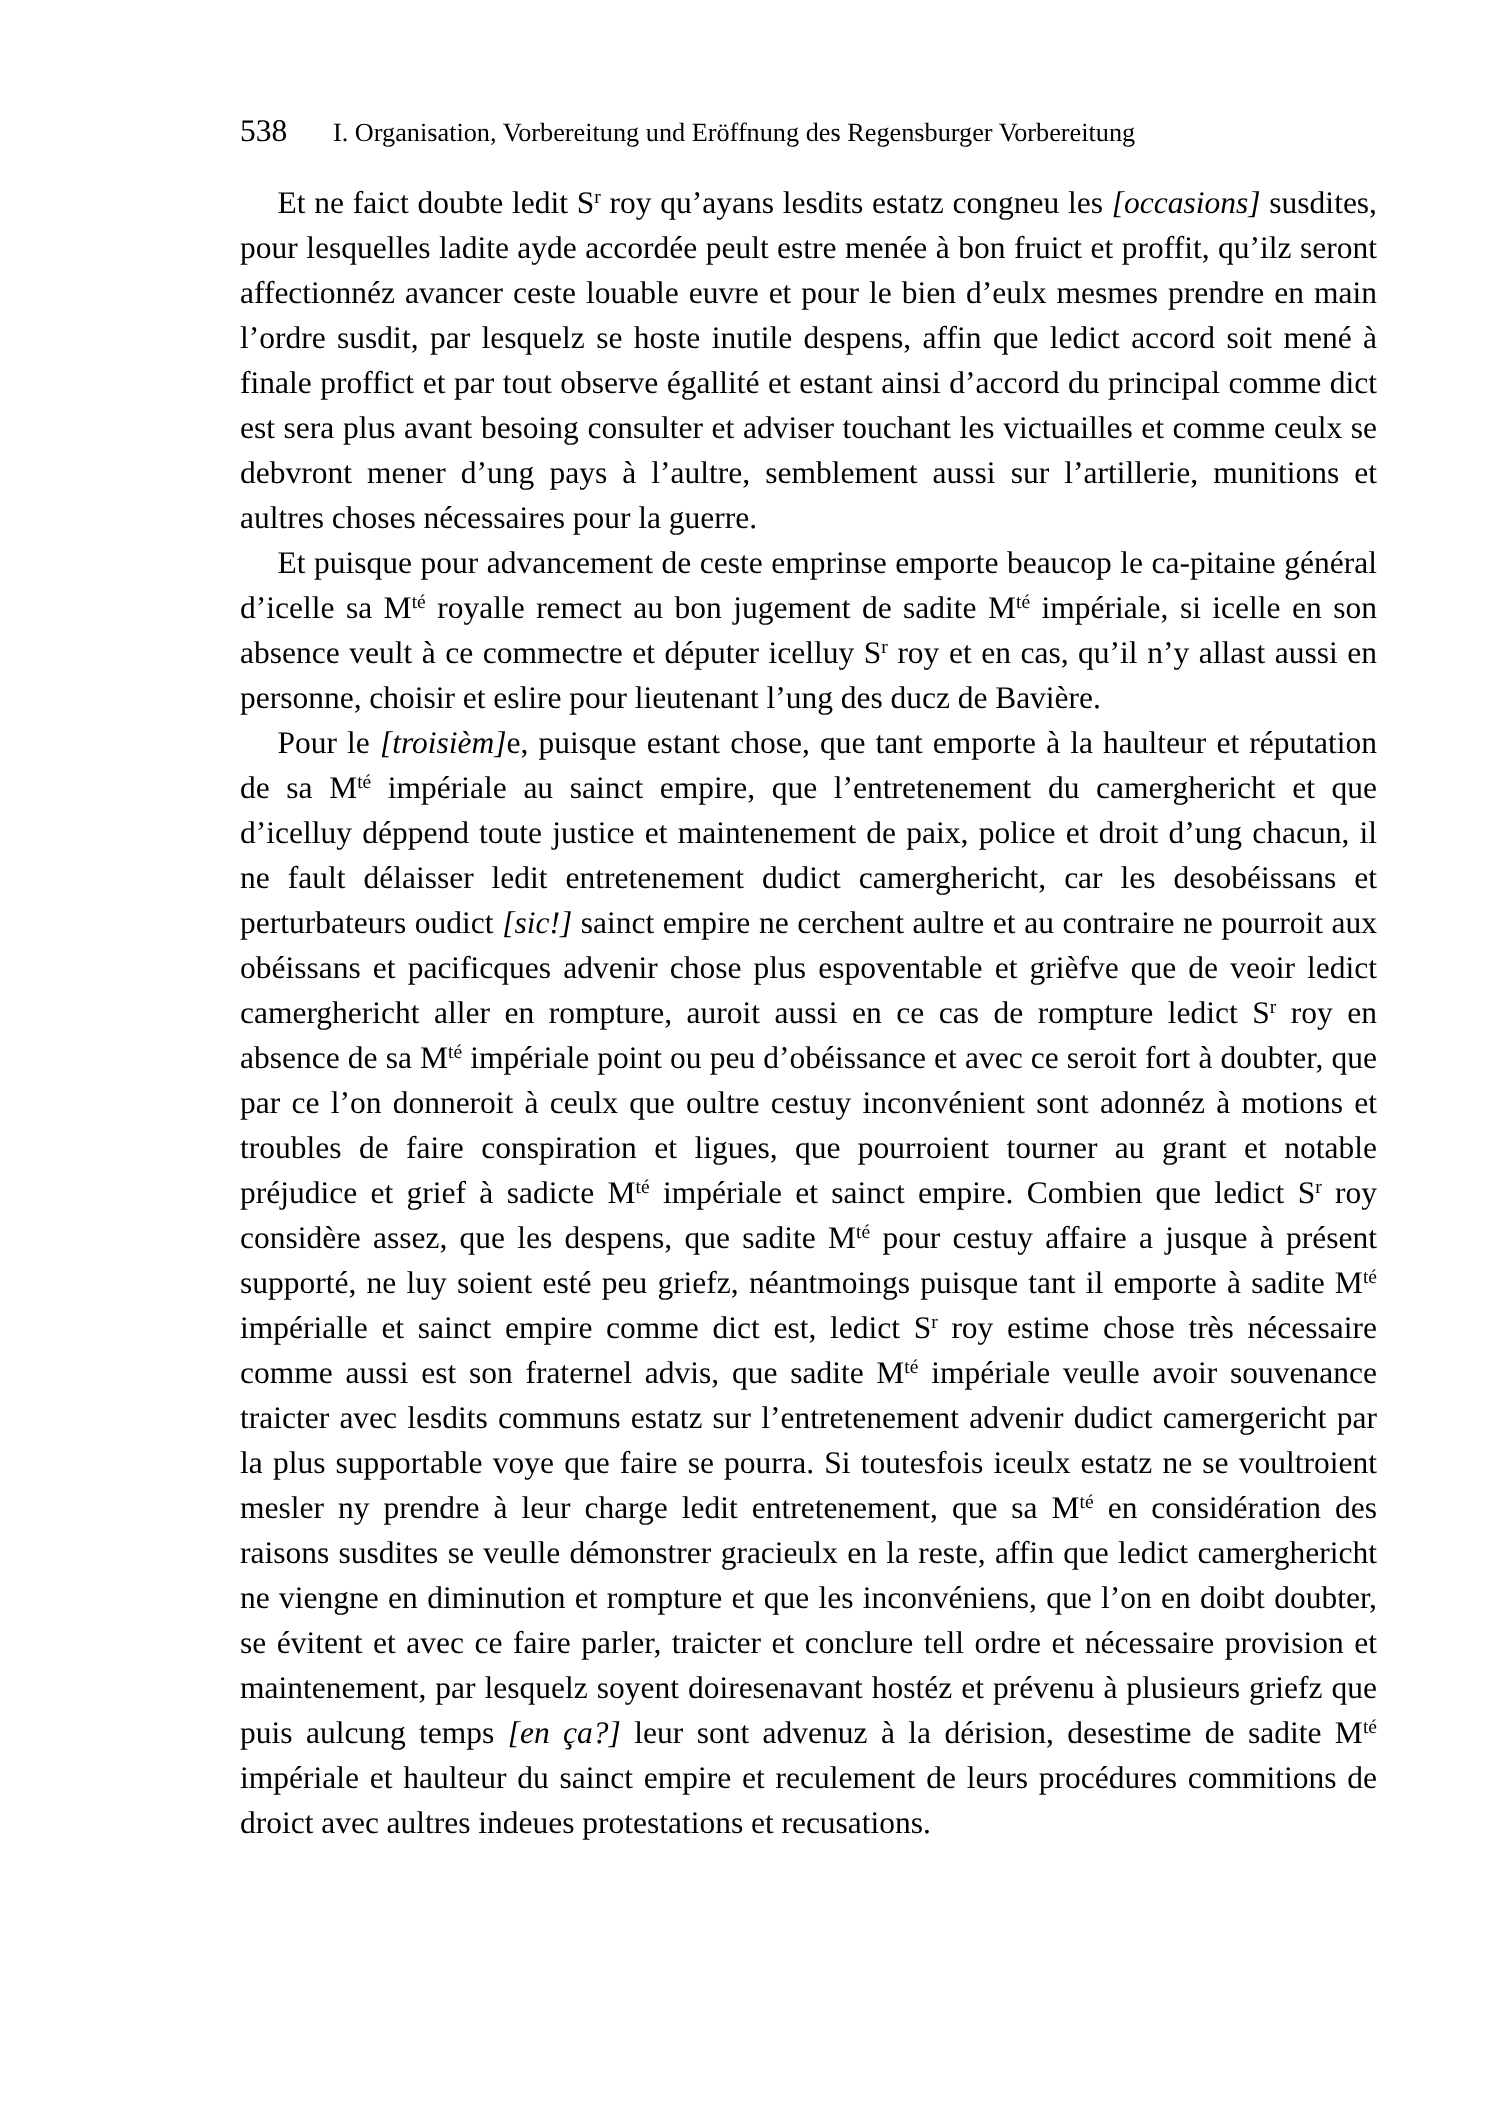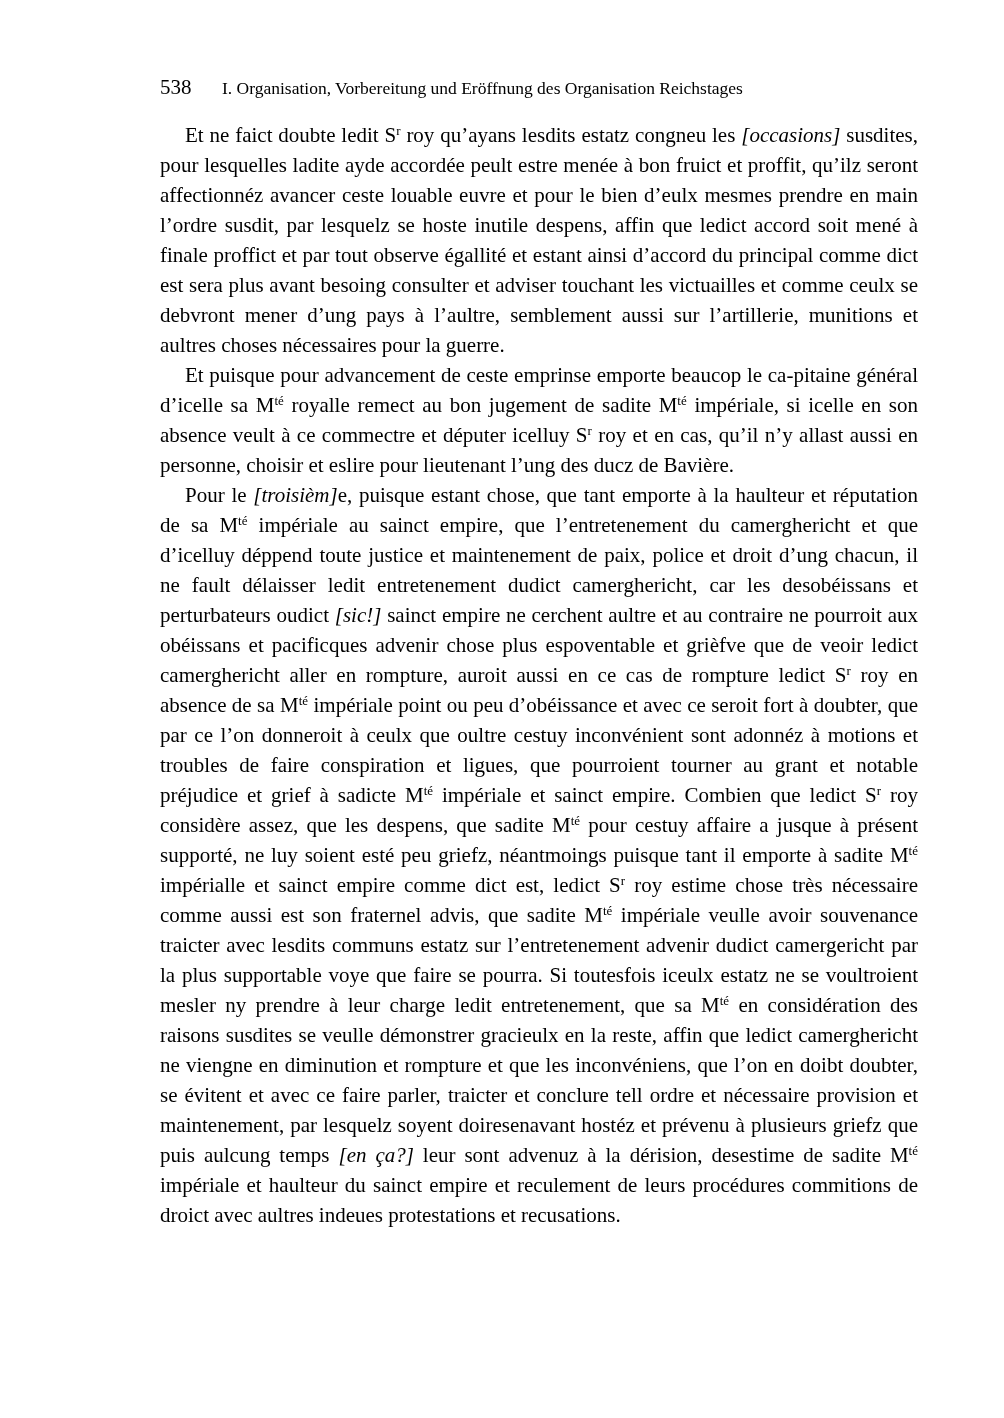--- a/index.html
+++ b/index.html
@@ -77,21 +77,21 @@
 
   i, .ital {
   }
 </style>
 </head>
 <body style="background: rgb(255, 255, 255); color: rgb(0, 0, 0);">
 
 <div class="page">
 
   <div class="running-head">
-    <span class="folio">538</span><span class="head-title">I. Organisation, Vorbereitung und Eröffnung des Organisation Reichstages</span>
+    <span class="folio">538</span><span class="head-title">I. Organisation, Vorbereitung und Eröffnung des Regensburger Vorbereitung</span>
   </div>
 
   <div class="textblock">
 
     <p class="para">Et ne faict doubte ledit S<sup>r</sup> roy qu’ayans lesdits estatz congneu les <i>[occasions]</i> susdites, pour lesquelles ladite ayde accordée peult estre menée à bon fruict et proffit, qu’ilz seront affectionnéz avancer ceste louable euvre et pour le bien d’eulx mesmes prendre en main l’ordre susdit, par lesquelz se hoste inutile despens, affin que ledict accord soit mené à finale proffict et par tout observe égallité et estant ainsi d’accord du principal comme dict est sera plus avant besoing consulter et adviser touchant les victuailles et comme ceulx se debvront mener d’ung pays à l’aultre, semblement aussi sur l’artillerie, munitions et aultres choses nécessaires pour la guerre.</p>
 
     <p class="para">Et puisque pour advancement de ceste emprinse emporte beaucop le ca-pitaine général d’icelle sa M<sup>té</sup> royalle remect au bon jugement de sadite M<sup>té</sup> impériale, si icelle en son absence veult à ce commectre et députer icelluy S<sup>r</sup> roy et en cas, qu’il n’y allast aussi en personne, choisir et eslire pour lieutenant l’ung des ducz de Bavière.</p>
 
     <p class="para">Pour le <i>[troisièm]</i>e, puisque estant chose, que tant emporte à la haulteur et réputation de sa M<sup>té</sup> impériale au sainct empire, que l’entretenement du camerghericht et que d’icelluy déppend toute justice et maintenement de paix, police et droit d’ung chacun, il ne fault délaisser ledit entretenement dudict camerghericht, car les desobéissans et perturbateurs oudict <i>[sic!]</i> sainct empire ne cerchent aultre et au contraire ne pourroit aux obéissans et pacificques advenir chose plus espoventable et grièfve que de veoir ledict camerghericht aller en rompture, auroit aussi en ce cas de rompture ledict S<sup>r</sup> roy en absence de sa M<sup>té</sup> impériale point ou peu d’obéissance et avec ce seroit fort à doubter, que par ce l’on donneroit à ceulx que oultre cestuy inconvénient sont adonnéz à motions et troubles de faire conspiration et ligues, que pourroient tourner au grant et notable préjudice et grief à sadicte M<sup>té</sup> impériale et sainct empire. Combien que ledict S<sup>r</sup> roy considère assez, que les despens, que sadite M<sup>té</sup> pour cestuy affaire a jusque à présent supporté, ne luy soient esté peu griefz, néantmoings puisque tant il emporte à sadite M<sup>té</sup> impérialle et sainct empire comme dict est, ledict S<sup>r</sup> roy estime chose très nécessaire comme aussi est son fraternel advis, que sadite M<sup>té</sup> impériale veulle avoir souvenance traicter avec lesdits communs estatz sur l’entretenement advenir dudict camergericht par la plus supportable voye que faire se pourra. Si toutesfois iceulx estatz ne se voultroient mesler ny prendre à leur charge ledit entretenement, que sa M<sup>té</sup> en considération des raisons susdites se veulle démonstrer gracieulx en la reste, affin que ledict camerghericht ne viengne en diminution et rompture et que les inconvéniens, que l’on en doibt doubter, se évitent et avec ce faire parler, traicter et conclure tell ordre et nécessaire provision et maintenement, par lesquelz soyent doiresenavant hostéz et prévenu à plusieurs griefz que puis aulcung temps <i>[en ça?]</i> leur sont advenuz à la dérision, desestime de sadite M<sup>té</sup> impériale et haulteur du sainct empire et reculement de leurs procédures commitions de droict avec aultres indeues protestations et recusations.</p>
 

